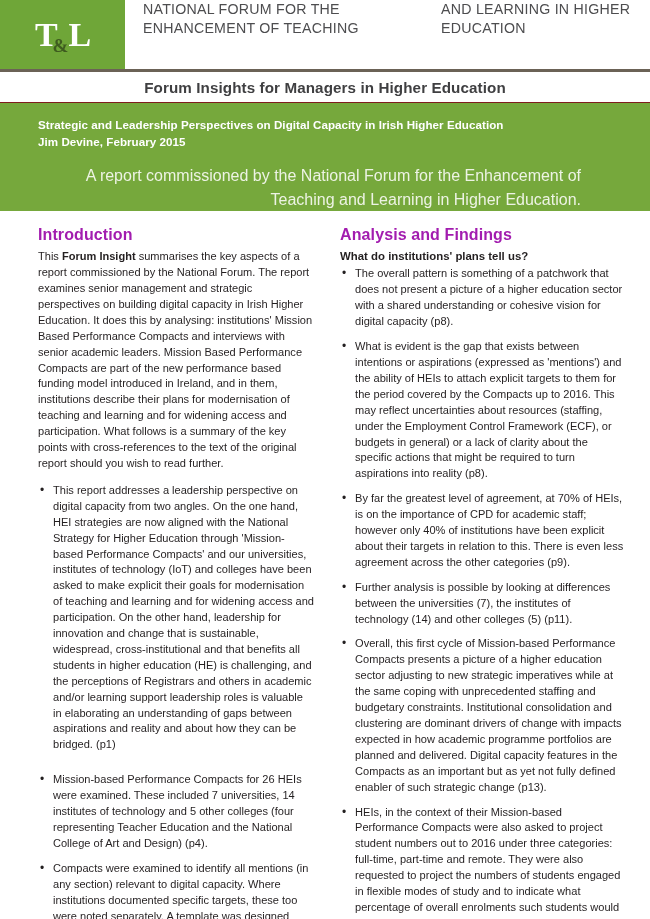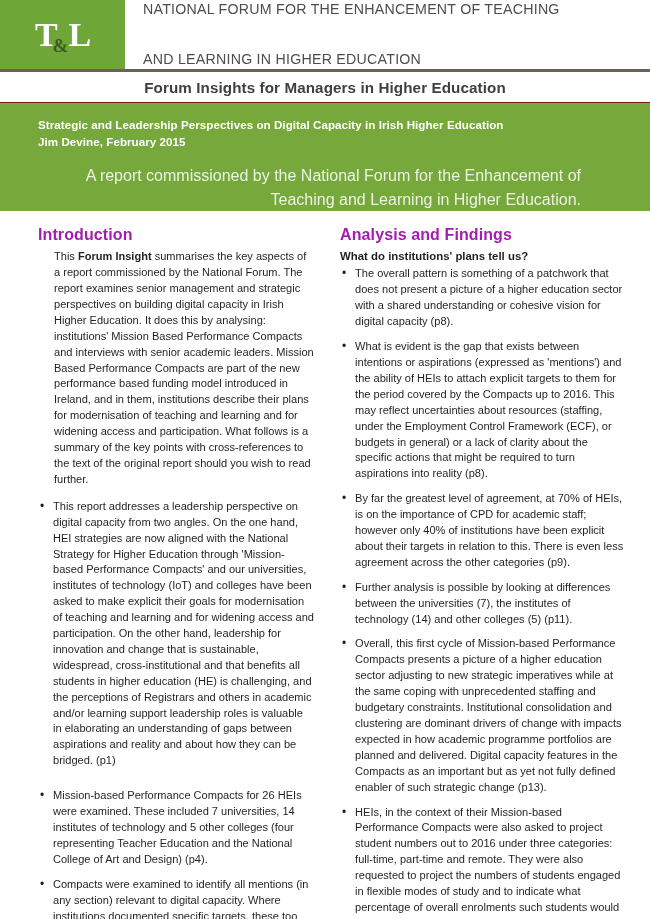--- a/index.html
+++ b/index.html
@@ -45,21 +45,21 @@
     font-size: 19px;
     position: relative;
     top: 6px;
     left: -4px;
     margin-right: -3px;
     color: #3e5b1f;
   }
   .org-title {
     flex: 1;
     display: flex;
-    flex-direction: column;
+    flex-direction: row;
     justify-content: space-between;
     padding-left: 18px;
     padding-right: 10px;
   }
   .org-title span {
     display: block;
     font-size: 14.2px;
     letter-spacing: 0.25px;
     color: #4d4d4f;
     line-height: 1.32;
@@ -150,21 +150,21 @@
   h3.subsec {
     color: #231f20;
     font-size: 11.4px;
     font-weight: bold;
     margin: 0 0 3px 0;
     line-height: 1.25;
   }
   p.para {
     font-size: 11.05px;
     line-height: 1.44;
-    margin: 0 0 11px 16px;
+    margin: 0 0 11px 0;
     text-align: left;
   }
   p.para b { font-weight: bold; }
 
   ul.bullets {
     list-style: none;
     margin: 0 0 10px 0;
     padding: 0;
   }
   ul.bullets li {

